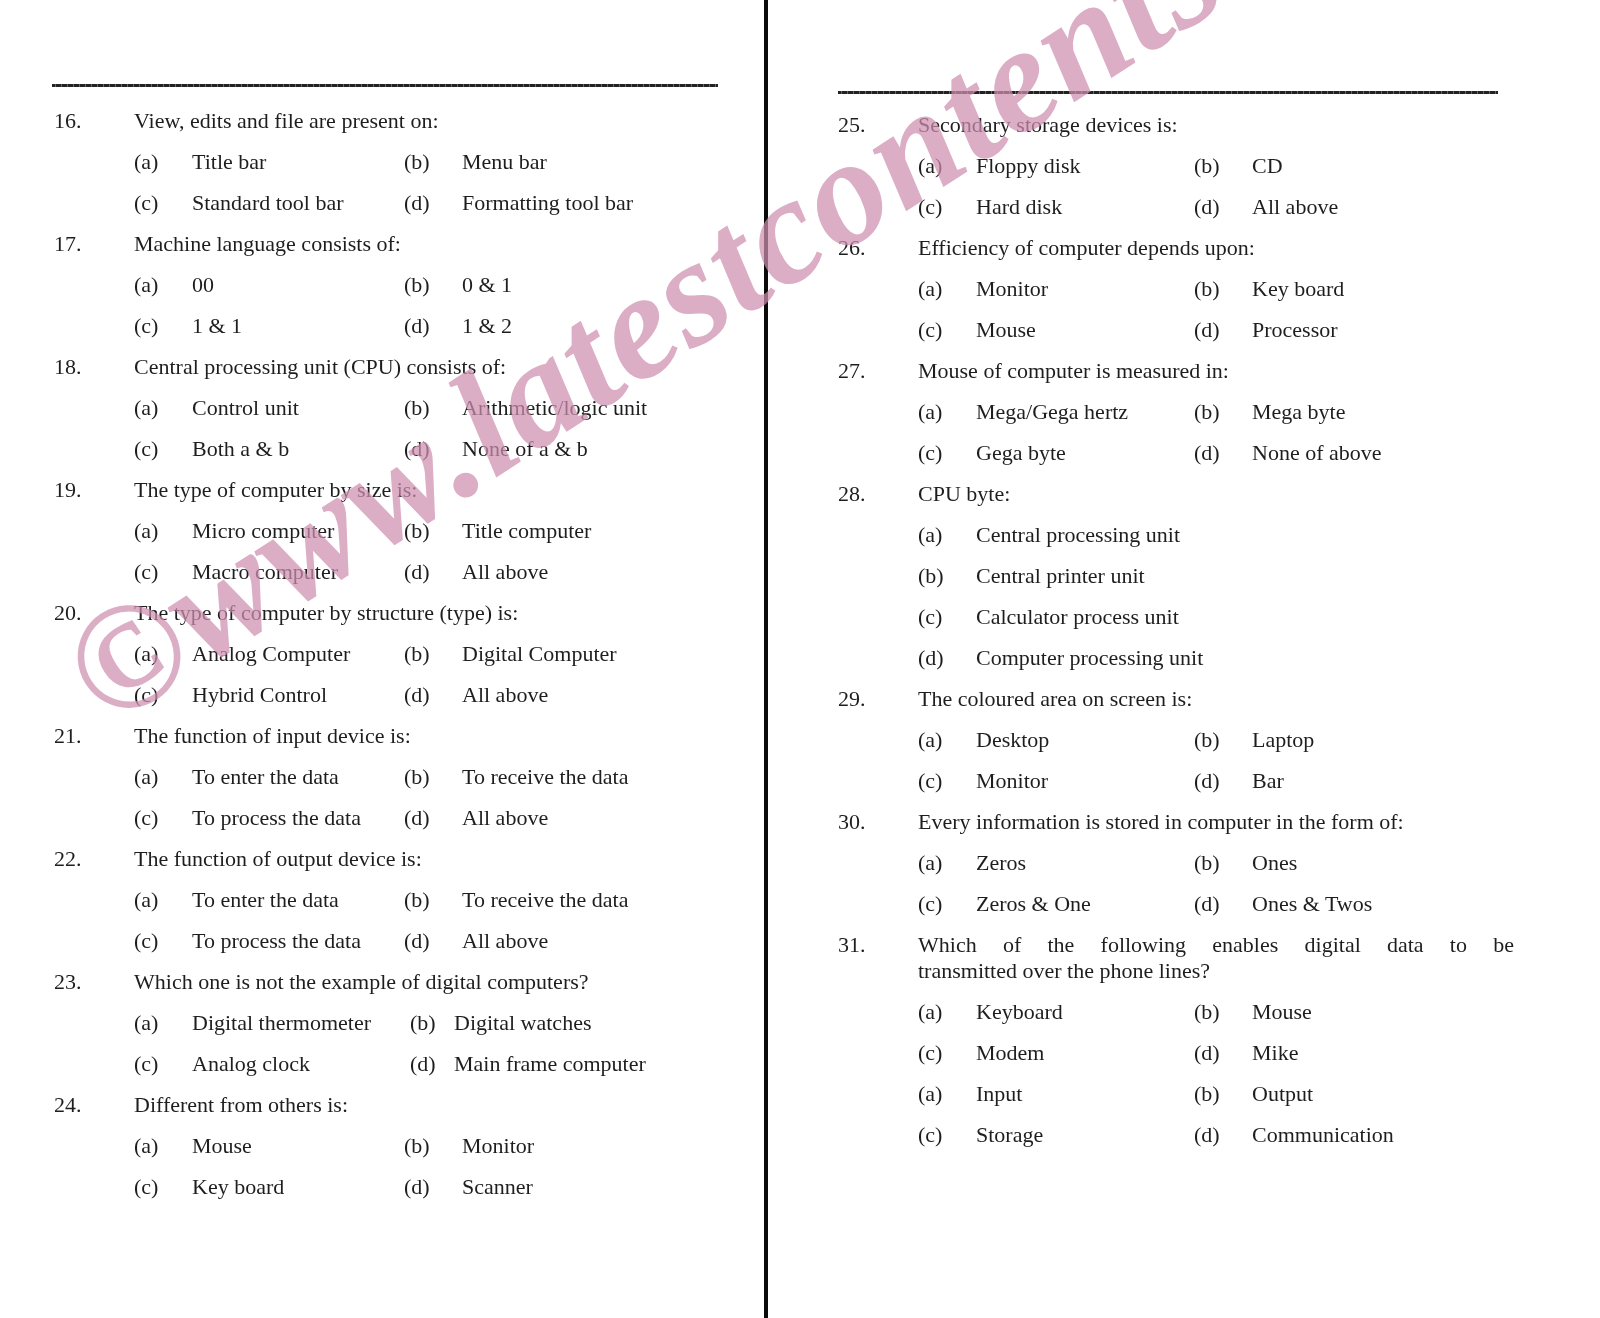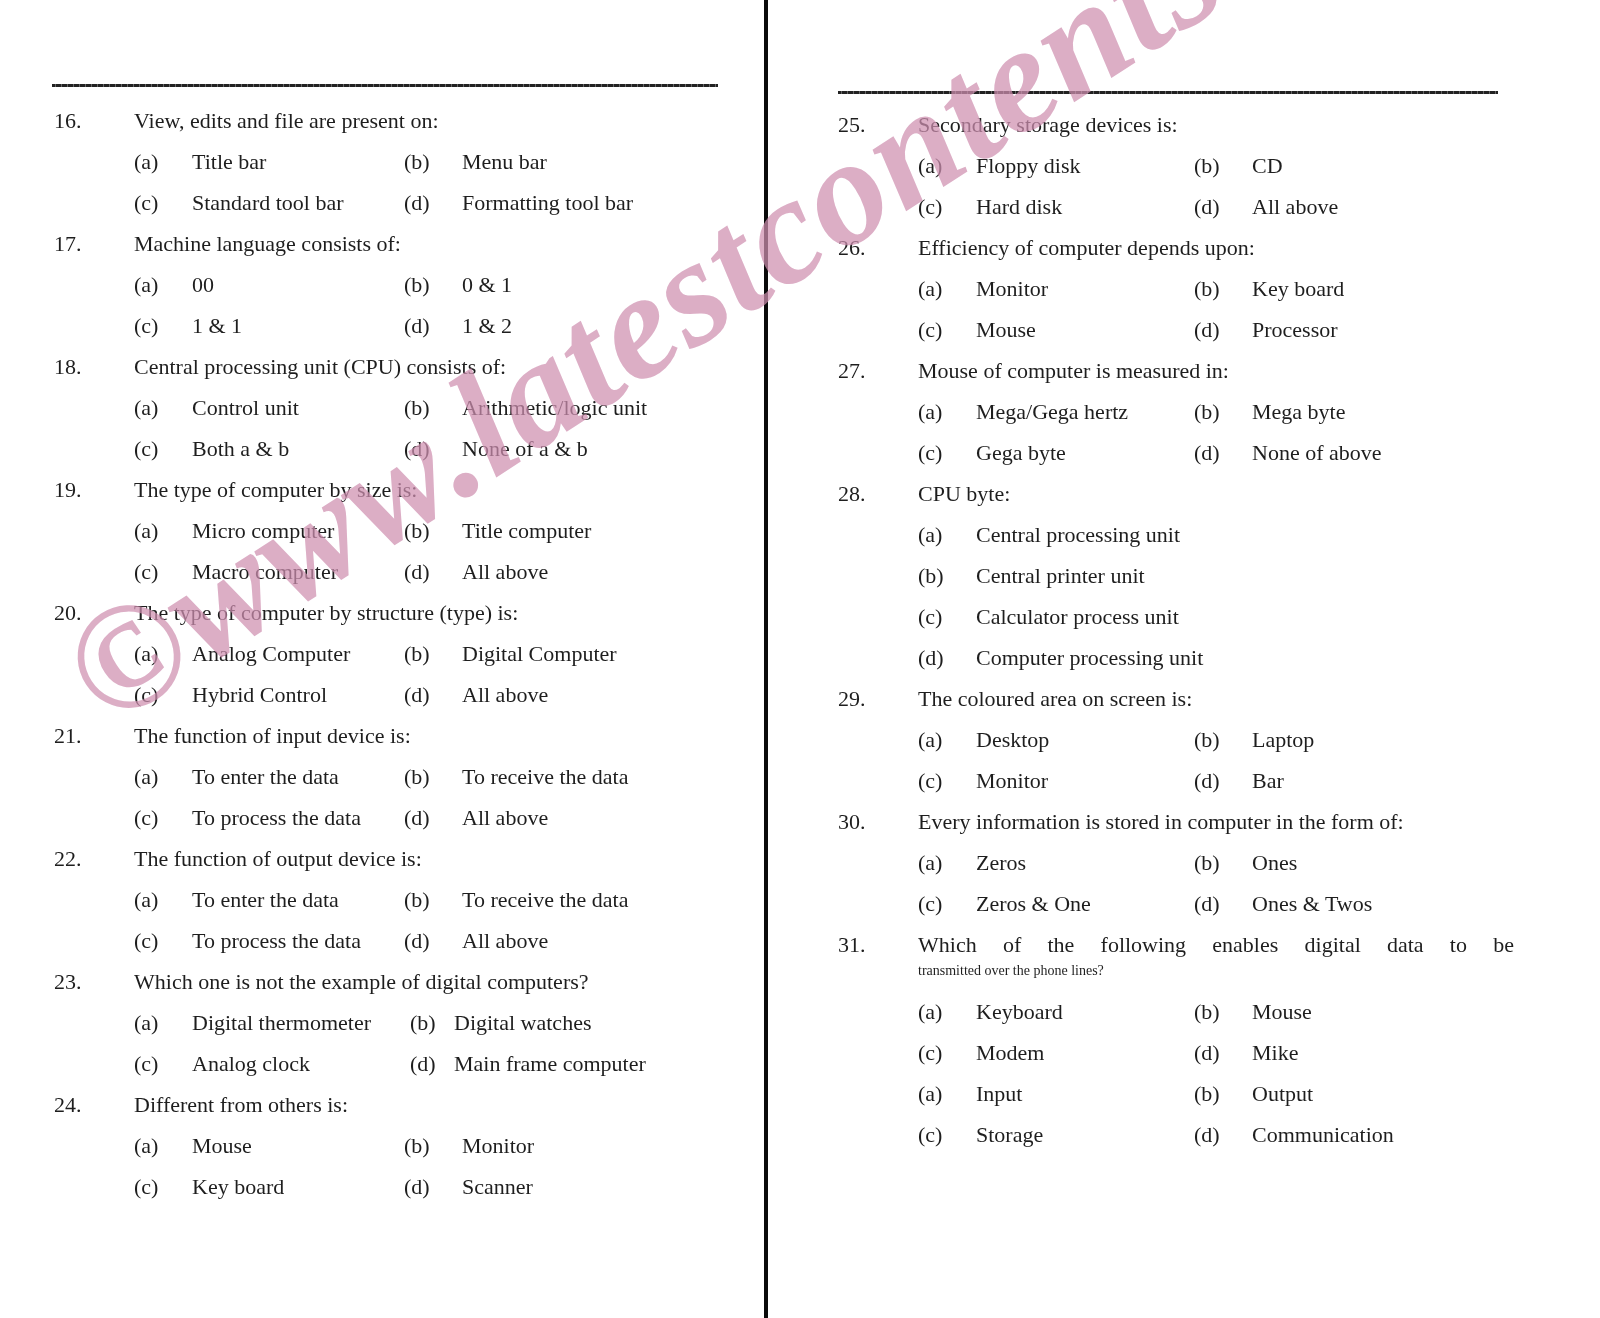--- a/index.html
+++ b/index.html
@@ -24,21 +24,21 @@
   .column.right { left: 838px; top: 104px; width: 676px; }
   .question { position: relative; }
   .q-row {
     display: flex; align-items: baseline; height: 41px;
     font-size: 22px; line-height: 41px;
   }
   .q-num { width: 80px; flex: none; }
   .q-text { flex: 1; }
   .q-text.justified { text-align: justify; text-align-last: justify; }
   .q-cont {
-    margin-left: 80px; font-size: 14px; line-height: 28px; margin-top: -8px; height: 34px;
+    margin-left: 80px; font-size: 22px; line-height: 28px; margin-top: -8px; height: 34px;
   }
   .opt-row {
     display: flex; align-items: baseline; height: 41px; line-height: 41px;
     font-size: 22px; padding-left: 80px;
   }
   .opt { display: flex; align-items: baseline; }
   .opt-letter { width: 58px; flex: none; }
   .opt.first { width: 270px; }
   .right .opt.first { width: 276px; }
   .opt-single { display: flex; align-items: baseline; }

